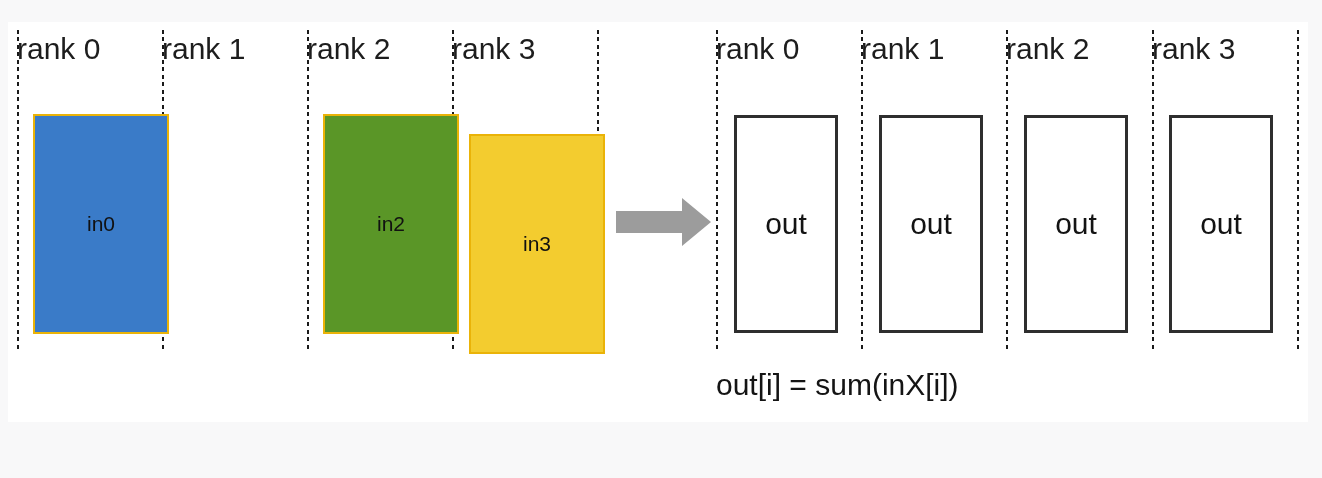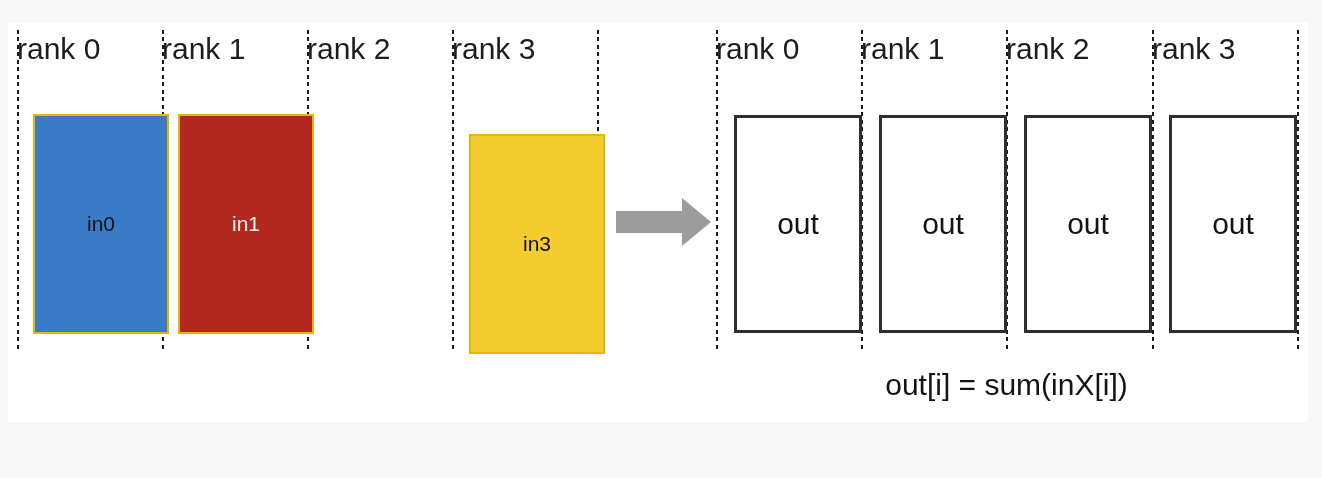--- a/index.html
+++ b/index.html
@@ -61,21 +61,21 @@
     font-size: 21px;
   }
   .in-box.c-blue   { background: #3a7bc8; color: #111111; }
   .in-box.c-red    { background: #b3281e; color: #f6f1f1; }
   .in-box.c-green  { background: #5a9627; color: #111111; }
   .in-box.c-yellow { background: #f3cc2f; color: #111111; margin-top: 20px; }
   
   .out-box {
     position: absolute;
     top: 115px;
-    width: 128px;
+    width: 104px;
     height: 218px;
     box-sizing: border-box;
     border: 3px solid #2e2e2e;
     background: #ffffff;
     display: flex;
     align-items: center;
     justify-content: center;
     font-size: 30px;
     color: #131313;
   }
@@ -84,21 +84,20 @@
     left: 616px;
     top: 197px;
     width: 96px;
     height: 50px;
   }
   .formula {
     position: absolute;
     left: 716px;
     top: 368px;
     width: 581px;
-    text-align: center;
     font-size: 30px;
     color: #141414;
     white-space: nowrap;
   }
   .caption {
     position: absolute;
     left: 0;
     top: 429px;
     width: 1322px;
     text-align: center;
@@ -131,21 +130,21 @@
   <div class="rank-label" style="left:162px">rank 1</div>
   <div class="rank-label" style="left:307px">rank 2</div>
   <div class="rank-label" style="left:452px">rank 3</div>
 
   <div class="rank-label" style="left:716px">rank 0</div>
   <div class="rank-label" style="left:861px">rank 1</div>
   <div class="rank-label" style="left:1006px">rank 2</div>
   <div class="rank-label" style="left:1152px">rank 3</div>
 
   <div class="in-box c-blue" style="left:33px">in0</div>
-  <div class="in-box c-red" style="left:178px">in1</div>
+  <div class="in-box c-green" style="left:323px">in2</div>
   <div class="in-box c-yellow" style="left:469px">in3</div>
 
   <svg class="arrow" viewBox="0 0 96 50" aria-hidden="true">
     <polygon points="0,14 66,14 66,1 95,25 66,49 66,36 0,36" fill="#9c9c9c"></polygon>
   </svg>
 
   <div class="out-box" style="left:734px">out</div>
   <div class="out-box" style="left:879px">out</div>
   <div class="out-box" style="left:1024px">out</div>
   <div class="out-box" style="left:1169px">out</div>

